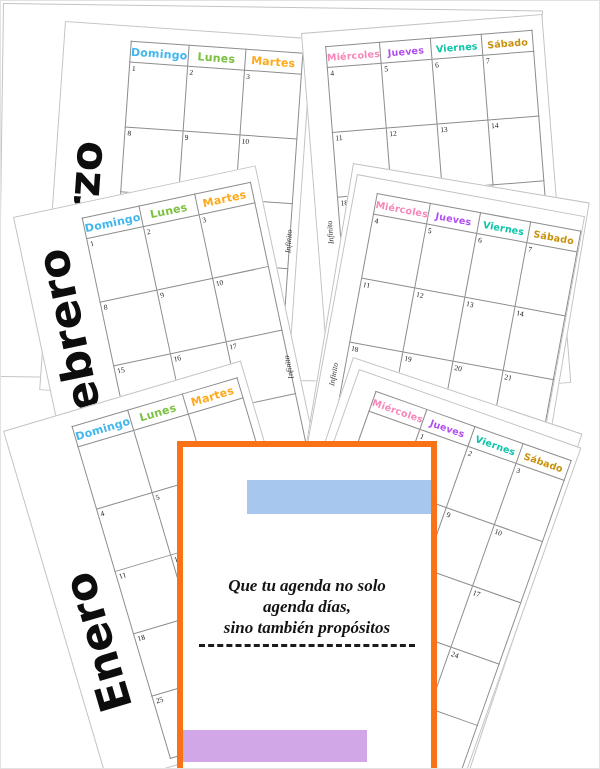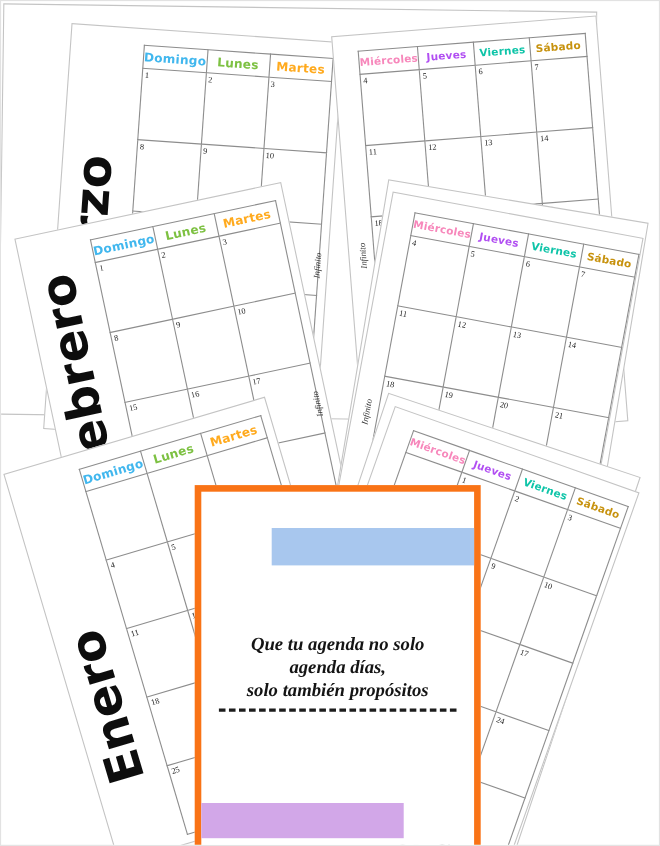--- a/index.html
+++ b/index.html
@@ -305,19 +305,19 @@
         </tbody>
       </table>
     <div class="wm wm-l">Infinito</div>
   </section>
 
   <section class="sheet cover">
     <div class="band band-top" style="background: rgb(168, 199, 238);"></div>
     <div class="quote-block">
       <div class="quote-line">Que tu agenda no solo</div>
       <div class="quote-line">agenda días,</div>
-      <div class="quote-line">solo también propósitos</div>
+      <div class="quote-line">sino también propósitos</div>
       <div class="dashes"></div>
     </div>
     <div class="band band-bottom" style="background: rgb(210, 167, 232);"></div>
   </section>
 
 </div>
 
 </body></html>

